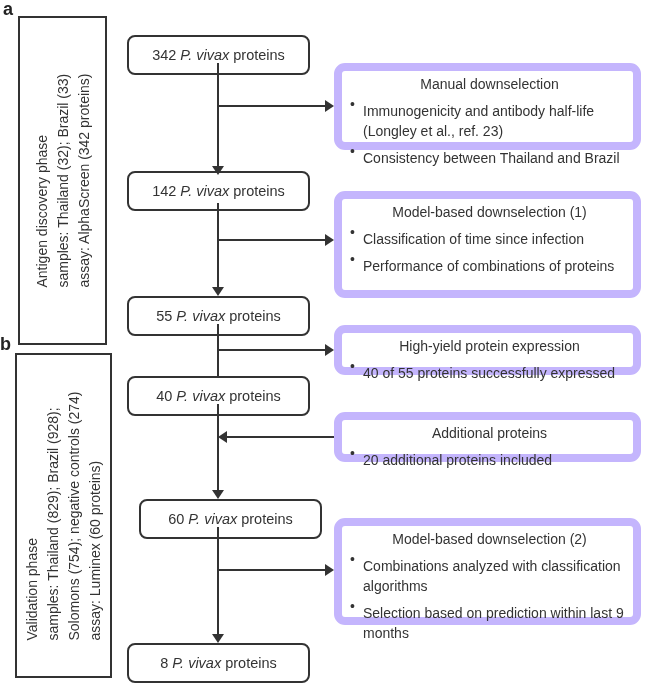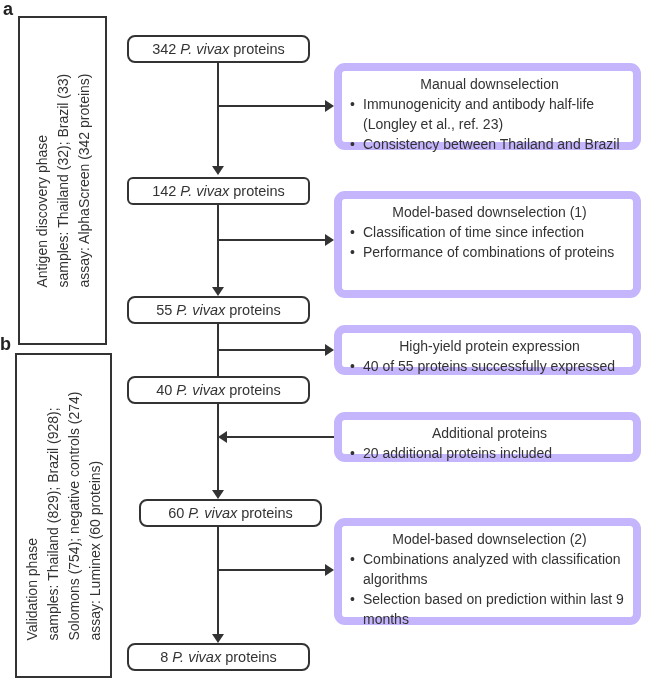--- a/index.html
+++ b/index.html
@@ -35,21 +35,21 @@
     font-size: 14px;
     line-height: 21px;
     text-align: left;
     color: #333333;
   }
   
   .flow-box {
     position: absolute;
     left: 127px;
     width: 183px;
-    height: 28px;
+    height: 40px;
     border: 2px solid #333333;
     border-radius: 8px;
     background: #ffffff;
     box-sizing: border-box;
     display: flex;
     align-items: center;
     justify-content: center;
     gap: 4px;
     font-size: 14.5px;
   }
@@ -64,21 +64,21 @@
     background: #ffffff;
     box-sizing: border-box;
     padding: 3px 4px 2px 8px;
     font-size: 14px;
     line-height: 20px;
   }
   .step-title { text-align: center; }
   .step-intro { text-align: left; }
   .bullet-row { display: flex; }
   .bullet { width: 13px; flex: none; }
-  .bullet-text { flex: 1; }
+  .bullet-text { flex: 1; margin-top: 7px; }
   
   .line { position: absolute; background: #333333; }
   .arrow { position: absolute; width: 0; height: 0; }
   .arrow-down {
     border-left: 6px solid transparent;
     border-right: 6px solid transparent;
     border-top: 9px solid #333333;
   }
   .arrow-right {
     border-top: 6px solid transparent;
@@ -114,21 +114,21 @@
       <div>Solomons (754); negative controls (274)</div>
       <div>assay: Luminex (60 proteins)</div>
     </div>
   </div>
 
   <div class="flow-box" style="top:35px;">
     <span>342</span>
       <i>P. vivax</i>
       <span>proteins</span>
   </div>
-  <div class="flow-box" style="top:177px;border-radius:6px;">
+  <div class="flow-box" style="top:171px;">
     <span>142</span>
       <i>P. vivax</i>
       <span>proteins</span>
   </div>
   <div class="flow-box" style="top:296px;">
     <span>55</span>
       <i>P. vivax</i>
       <span>proteins</span>
   </div>
   <div class="flow-box" style="top:376px;">

